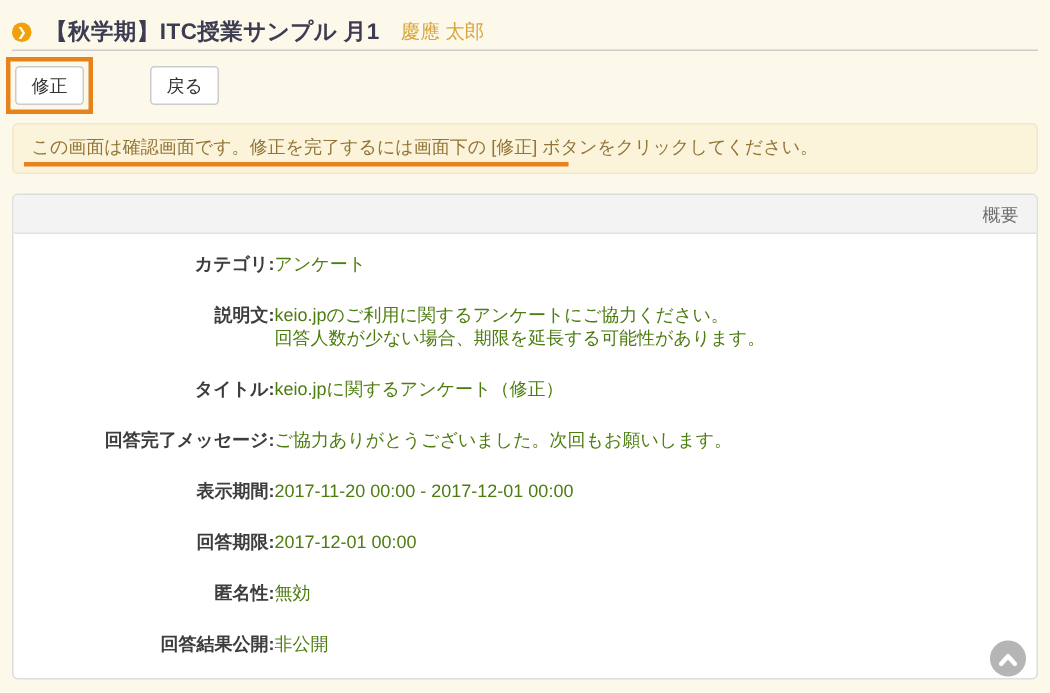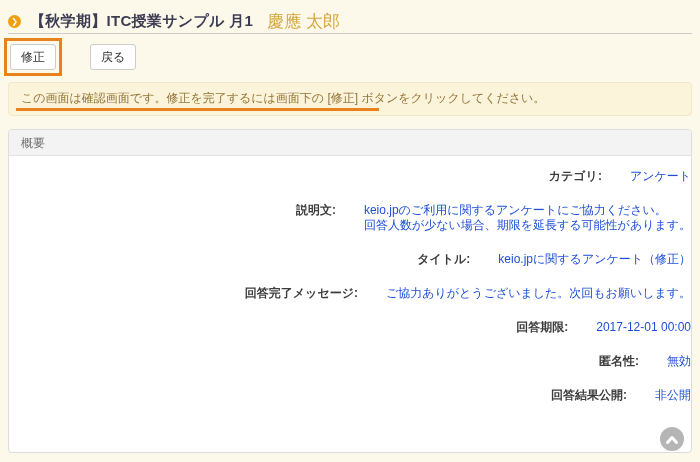--- a/index.html
+++ b/index.html
@@ -18,36 +18,36 @@
   .title-icon {
     width: 13px; height: 13px; border-radius: 50%;
     background: #efa00b; color: #fff;
     display: inline-flex; align-items: center; justify-content: center;
     font-size: 8px; font-weight: bold; flex: 0 0 13px;
   }
   .page-title {
     margin: 0 0 0 9px; font-size: 15px; font-weight: bold;
     color: #3c3c52; letter-spacing: 0.3px;
   }
-  .owner-name { margin-left: 14px; font-size: 17px; color: #d6a53c; }
+  .owner-name { margin-left: 14px; font-size: 13px; color: #d6a53c; }
 
   .divider { border-top: 1px solid #cccccc; }
 
   
   .toolbar { margin-top: 5px; display: flex; align-items: center; height: 36px; gap: 28px; }
   .annotation-box {
     display: inline-flex; border: 3px solid #e8821c; padding: 3px;
     margin-left: -4px; background: transparent;
   }
   .btn {
     background: #ffffff; border: 1px solid #cccccc; border-radius: 3px;
     padding: 5px 10px; font-size: 12px; color: #333;
     font-family: inherit; cursor: pointer; line-height: 14px;
   }
-  .btn-back { }
+  .btn-back { margin-left: 10px; }
 
   
   .notice {
     position: relative; margin-top: 7px;
     background: #fbf3da; border: 1px solid #f2e7c9; border-radius: 4px;
     padding: 9px 12px 10px; font-size: 12px; font-weight: normal;
     color: #927536; line-height: 13px;
   }
   .annotation-underline {
     position: absolute; left: 7px; bottom: 4px;
@@ -56,30 +56,30 @@
 
   
   .panel {
     margin-top: 13px; background: #ffffff;
     border: 1px solid #dddddd; border-radius: 4px;
     height: 324px; overflow: hidden;
   }
   .panel-header {
     background: #f3f3f3; color: #6f6f6f; font-size: 12px;
     padding: 6px 12px; border-bottom: 1px solid #e2e2e2;
-    line-height: 14px; height: 26px;
+    line-height: 14px; height: 26px; text-align: right;
   }
   .panel-body { padding: 13px 0 0 0; }
 
-  .field-row { display: flex; margin-bottom: 19px; font-size: 12px; line-height: 15px; justify-content: flex-end; }
+  .field-row { display: flex; margin-bottom: 19px; font-size: 12px; line-height: 15px; }
   .field-label {
     width: 174px; text-align: right; font-weight: bold;
     color: #3d3d3d; flex: 0 0 174px;
   }
-  .field-value { margin-left: 28px; white-space: pre-line; max-width: 450px; color: #1d4ed8; }
+  .field-value { white-space: pre-line; max-width: 450px; color: #4d7c0f; }
 
   
   .scroll-top {
     position: absolute; right: 16px; bottom: 11px;
     width: 24px; height: 24px; border-radius: 50%;
     background: #b5b5b5; border: none; cursor: pointer;
     display: flex; align-items: center; justify-content: center;
     padding: 0;
   }
 </style>
@@ -126,20 +126,24 @@
       <div class="field-row">
         <span class="field-label">タイトル:</span>
         <span class="field-value">keio.jpに関するアンケート（修正）</span>
       </div>
 
       <div class="field-row">
         <span class="field-label">回答完了メッセージ:</span>
         <span class="field-value">ご協力ありがとうございました。次回もお願いします。</span>
       </div>
 
+      <div class="field-row">
+        <span class="field-label">表示期間:</span>
+        <span class="field-value">2017-11-20 00:00 - 2017-12-01 00:00</span>
+      </div>
 
       <div class="field-row">
         <span class="field-label">回答期限:</span>
         <span class="field-value">2017-12-01 00:00</span>
       </div>
 
       <div class="field-row">
         <span class="field-label">匿名性:</span>
         <span class="field-value">無効</span>
       </div>

